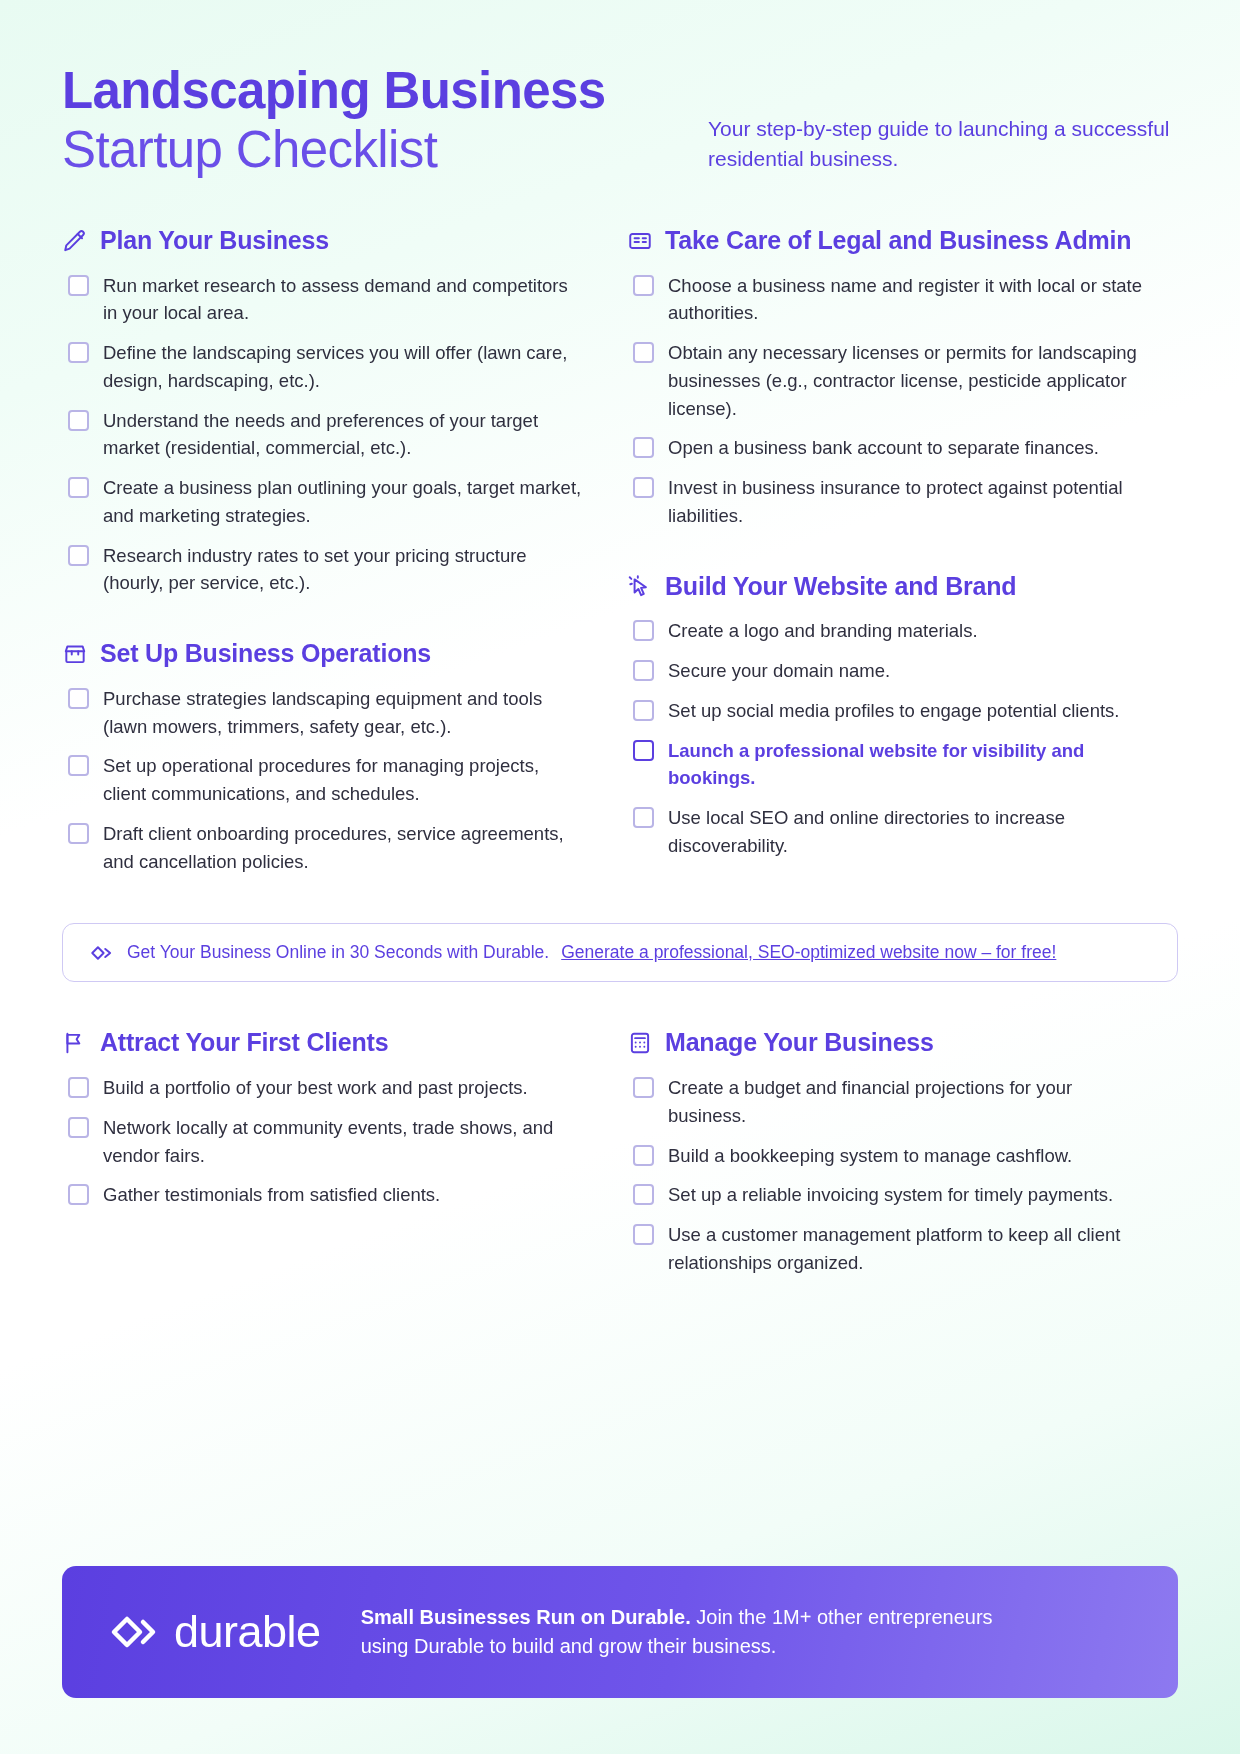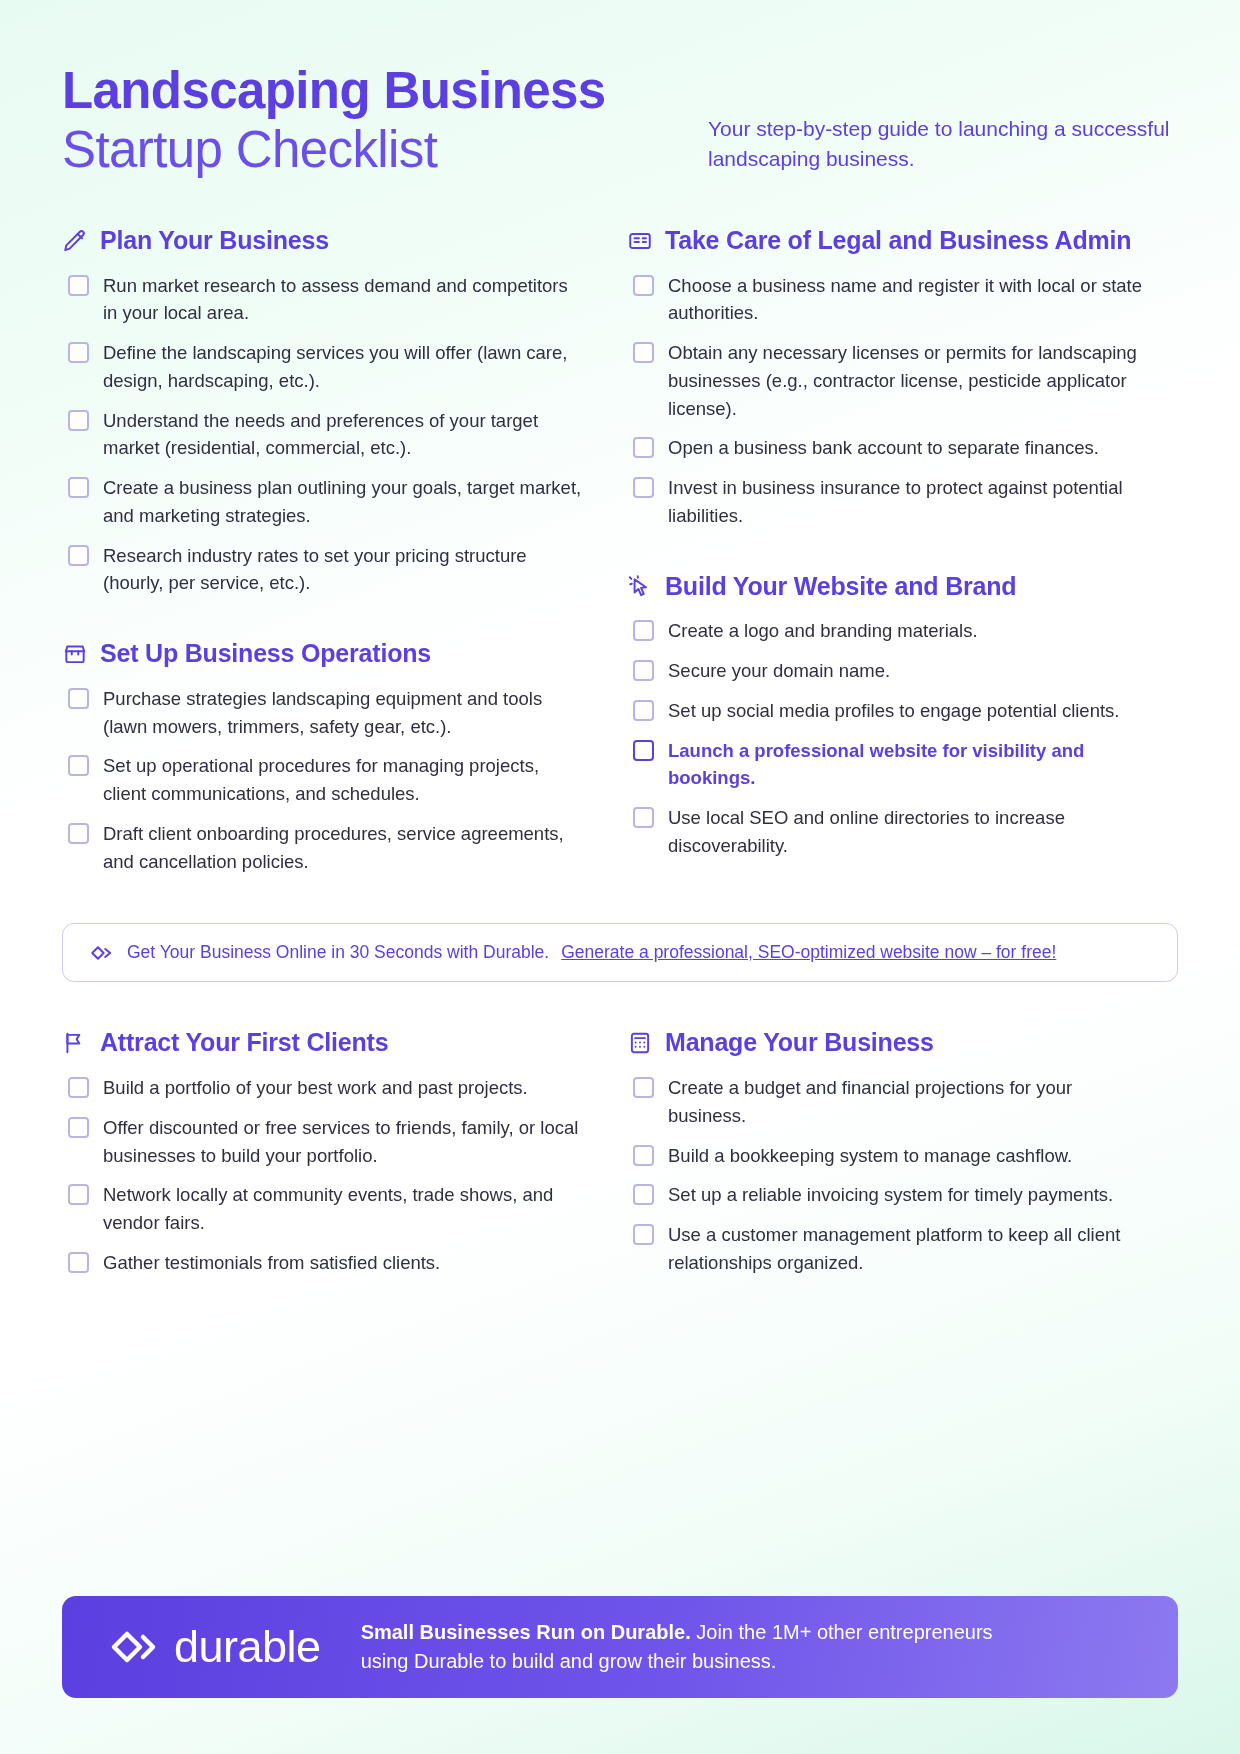--- a/index.html
+++ b/index.html
@@ -162,21 +162,21 @@
     color: #5b3fe0;
     text-decoration: underline;
   }
 
   
   .footer {
     position: absolute;
     left: 62px;
     right: 62px;
     bottom: 56px;
-    height: 102px;
+    height: 132px;
     border-radius: 14px;
     background: linear-gradient(100deg, #5b3fe0 0%, #6f55ea 55%, #8d79f0 100%);
     display: flex;
     align-items: center;
     padding: 8px 44px;
     gap: 40px;
   }
 
   .brand {
     display: flex;
@@ -209,21 +209,21 @@
 </head>
 <body>
 
 <div class="page">
 
   <div class="header">
     <div class="title-block">
       <div class="title-line1">Landscaping Business</div>
       <div class="title-line2">Startup Checklist</div>
     </div>
-    <div class="subtitle">Your step-by-step guide to launching a successful landscaping business.</div>
+    <div class="subtitle">Your step-by-step guide to launching a successful residential business.</div>
   </div>
 
   <div class="columns">
 
     <div class="col">
 
       <div class="section">
         <div class="section-head">
           <span class="section-icon">
             <svg viewBox="0 0 24 24" fill="none" stroke="currentColor" stroke-width="1.8" stroke-linecap="round" stroke-linejoin="round">
@@ -370,24 +370,20 @@
             </svg>
           </span>
           <div class="section-title">Attract Your First Clients</div>
         </div>
         <div class="item">
           <span class="checkbox"></span>
           <span class="item-text">Build a portfolio of your best work and past projects.</span>
         </div>
         <div class="item">
           <span class="checkbox"></span>
-          <span class="item-text">Offer discounted or free services to friends, family, or local businesses to build your portfolio.</span>
-        </div>
-        <div class="item">
-          <span class="checkbox"></span>
           <span class="item-text">Network locally at community events, trade shows, and vendor fairs.</span>
         </div>
         <div class="item">
           <span class="checkbox"></span>
           <span class="item-text">Gather testimonials from satisfied clients.</span>
         </div>
       </div>
     </div>
 
     <div class="col">

